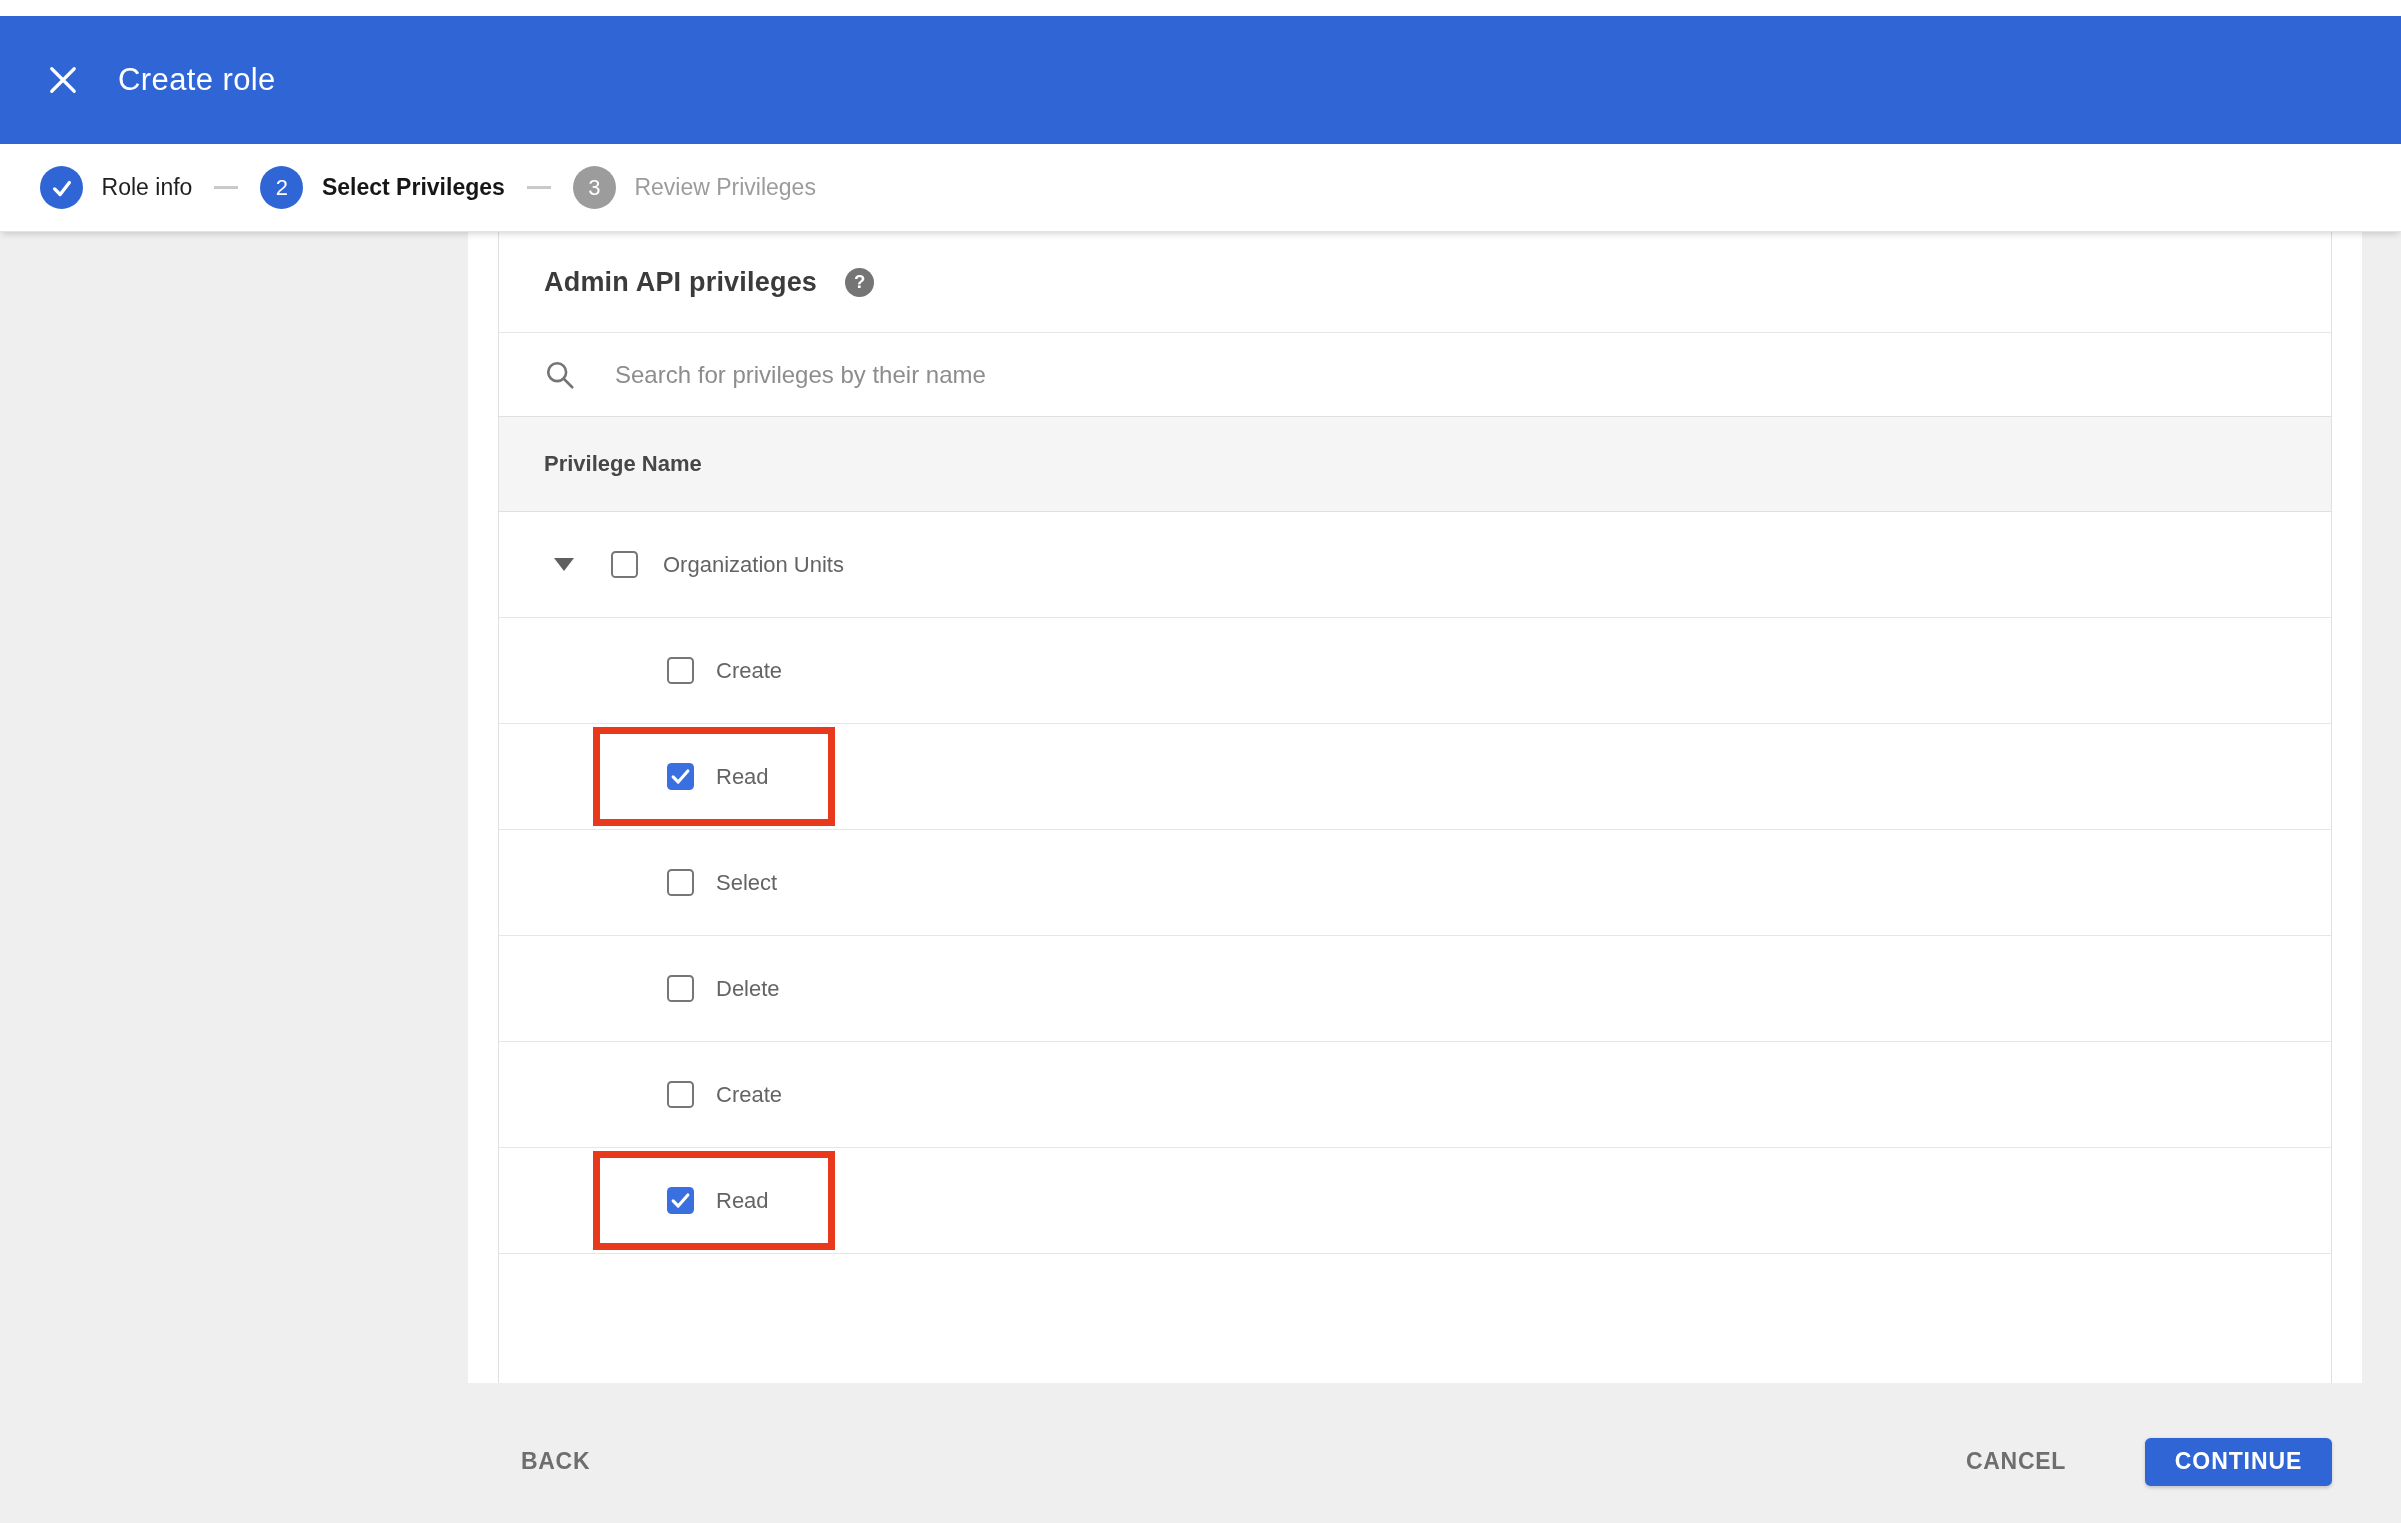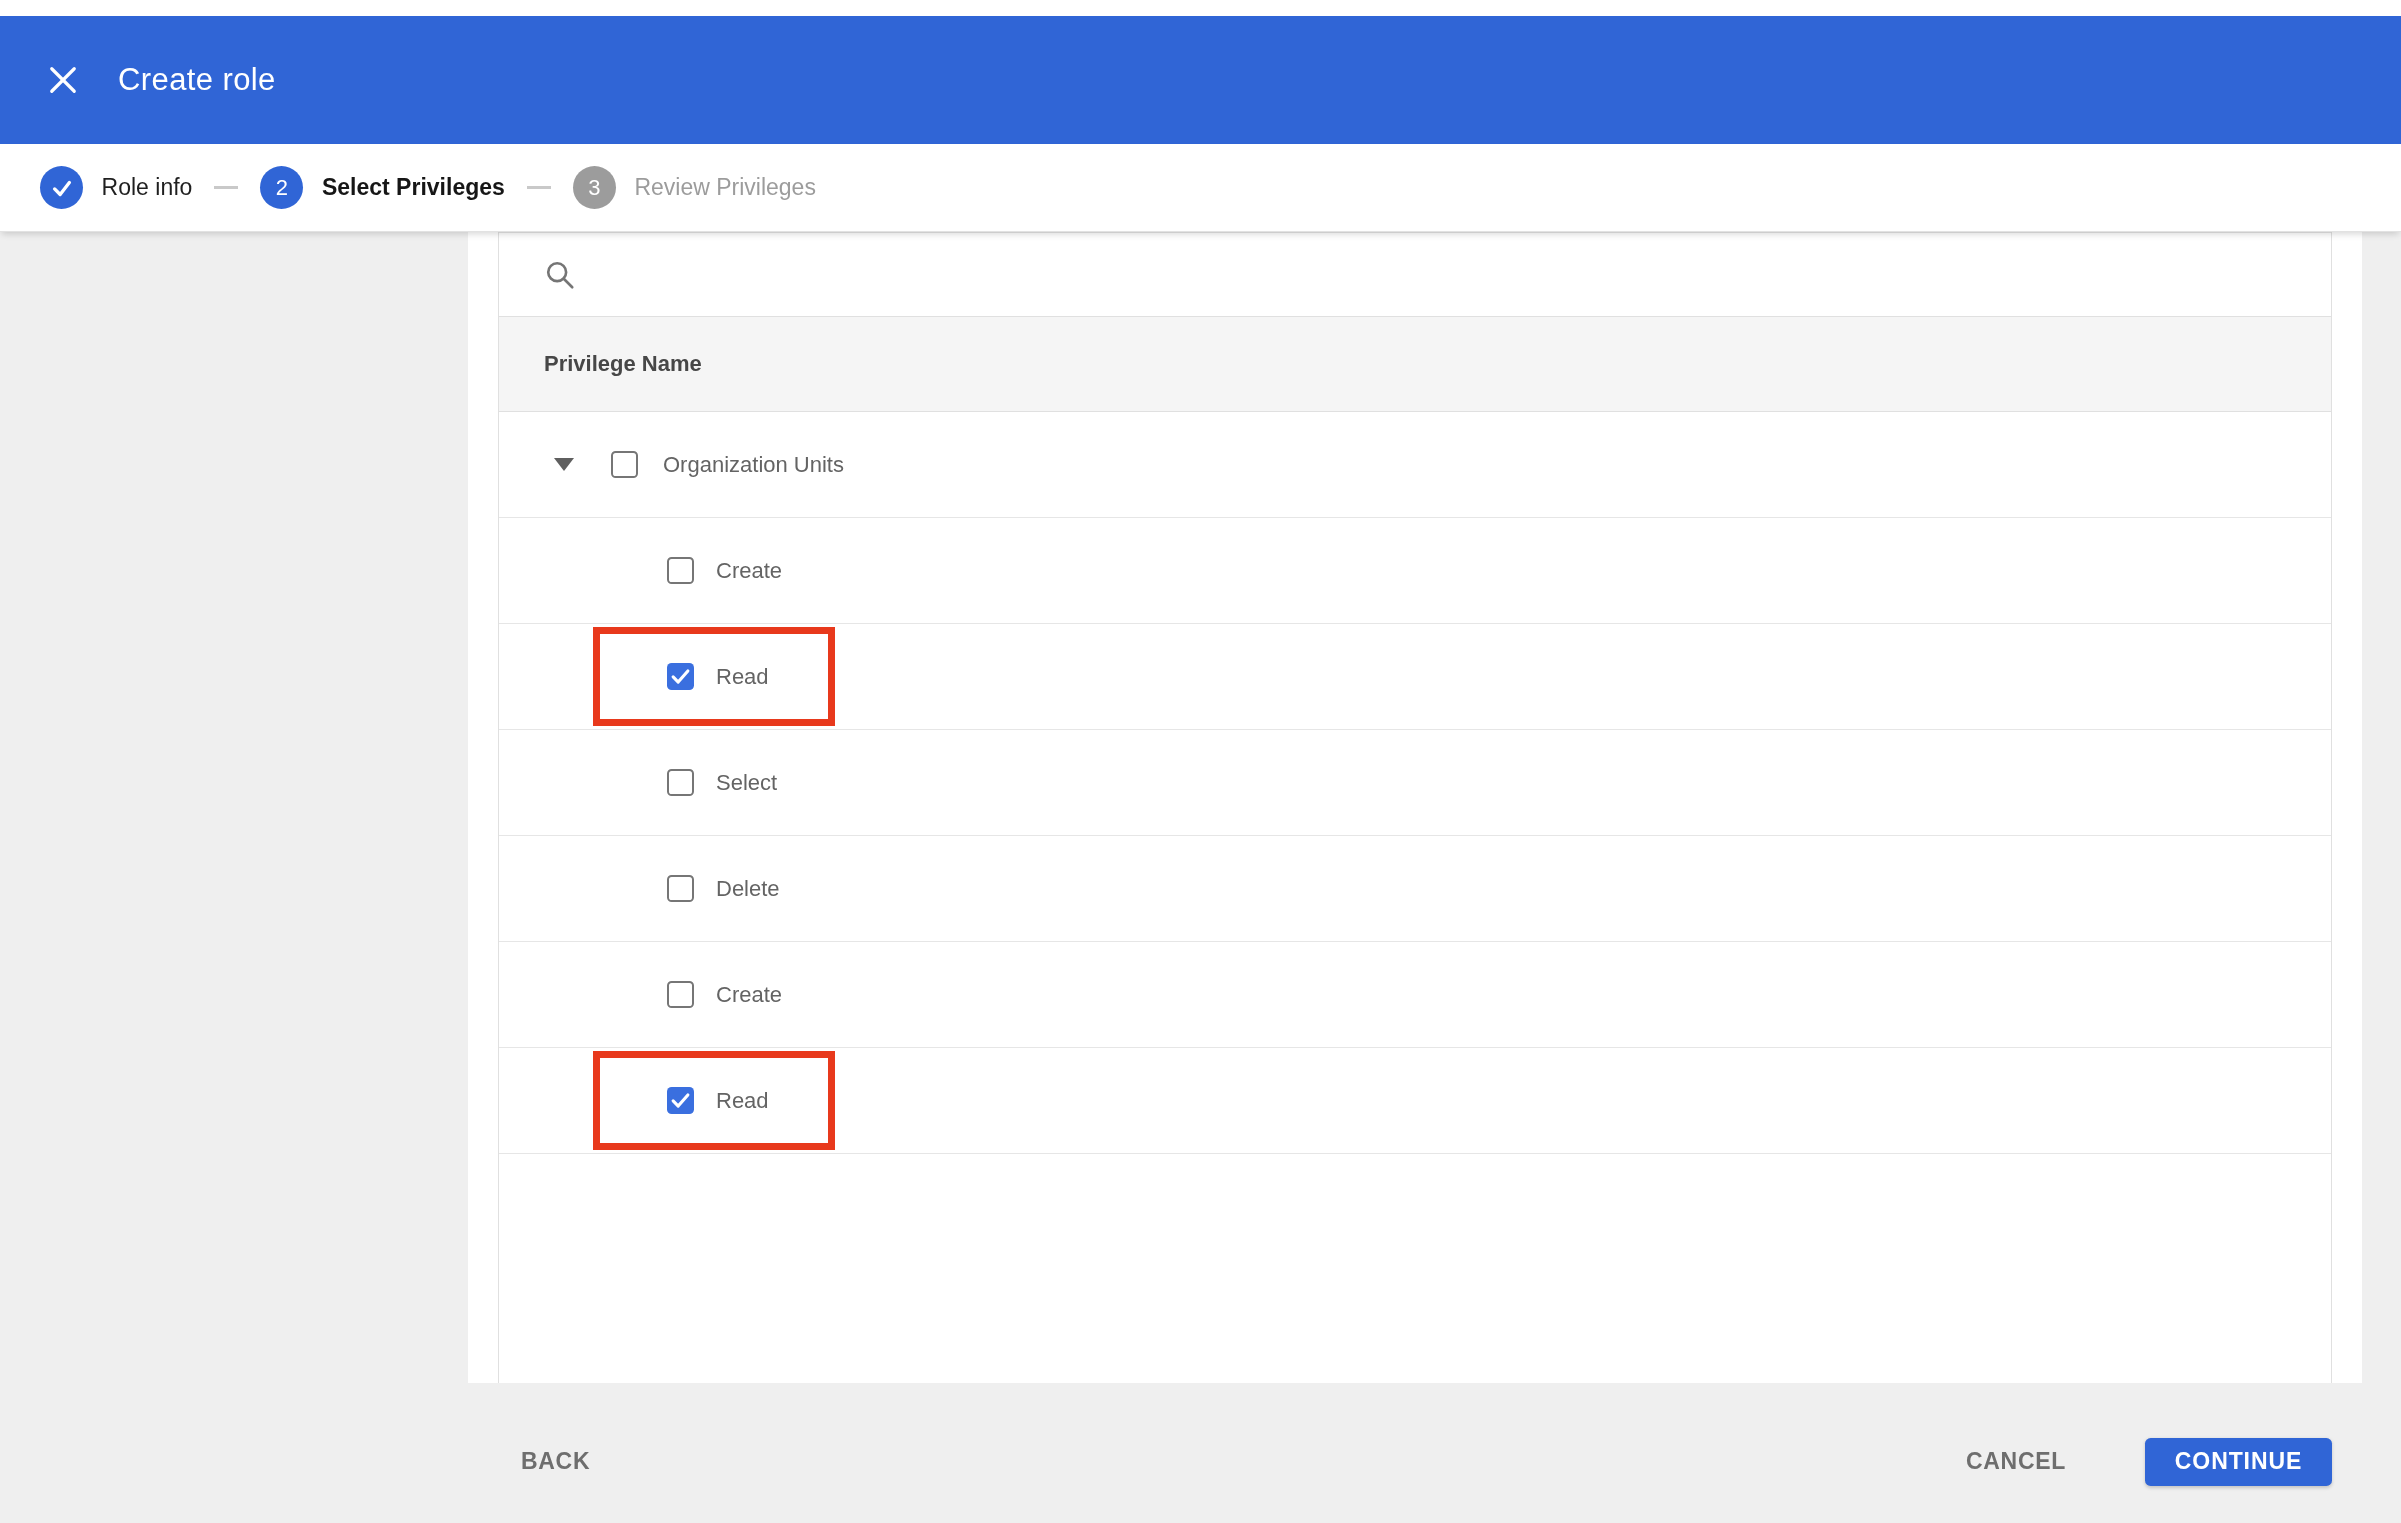--- a/index.html
+++ b/index.html
@@ -157,28 +157,33 @@
       <div class="step-label">Review Privileges</div>
     </div>
   </div>
 
   <div class="main">
     <div class="side-gutter-left"></div>
 
     <div class="sheet">
       <div class="panel">
 
+        <div class="panel-heading">
+          <span class="panel-title">Admin API privileges</span>
+          <span class="help-icon">?</span>
+        </div>
 
         <div class="search-row">
           <span class="search-icon">
             <svg width="32" height="32" viewBox="0 0 34 34">
               <circle cx="14" cy="14" r="9.5" fill="none" stroke="#757575" stroke-width="2.8"></circle>
               <line x1="21" y1="21" x2="30" y2="30" stroke="#757575" stroke-width="2.8" stroke-linecap="round"></line>
             </svg>
           </span>
+          <input class="search-input" type="text" placeholder="Search for privileges by their name" style="">
         </div>
 
         <div class="table-header">
           <span class="table-header-label">Privilege Name</span>
         </div>
 
         <div class="row group">
           <span class="expander"></span>
           <span class="checkbox parent"></span>
           <span class="row-label">Organization Units</span>

